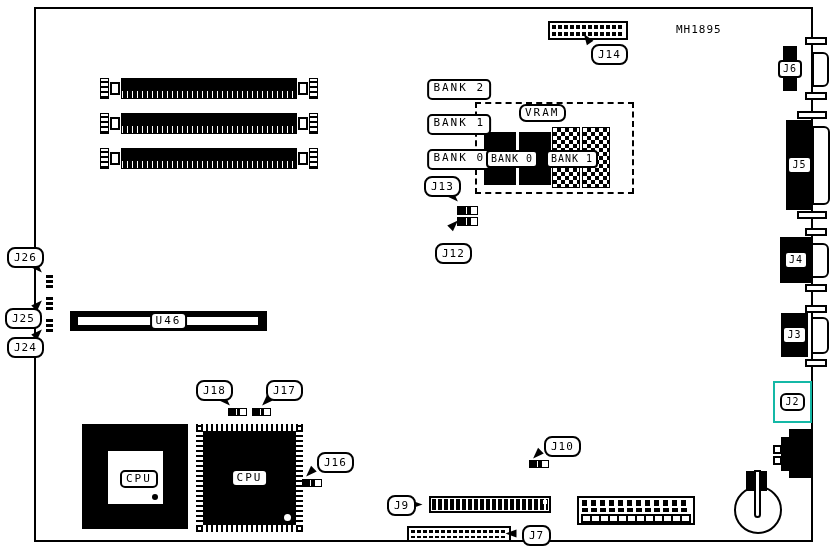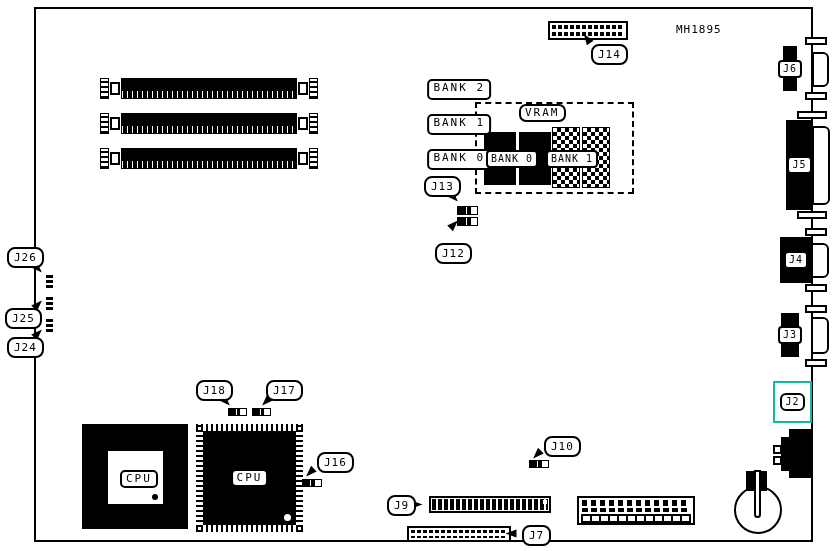--- a/index.html
+++ b/index.html
@@ -171,20 +171,24 @@
   </div>
   <div>
     <i class="tail" style="left:34px;top:299px;transform:rotate(45deg);"></i>
     <span class="bubble" style="left:5px;top:308px;">J25</span>
   </div>
   <div>
     <i class="tail" style="left:34px;top:328px;transform:rotate(45deg);"></i>
     <span class="bubble" style="left:7px;top:337px;">J24</span>
   </div>
 
+  <div class="longslot" style="left:70px;top:311px;width:197px;height:20px;">
+    <span class="stripe" style="left:8px;right:9px;top:6px;bottom:6px;"></span>
+    <span class="plaque">U46</span>
+  </div>
 
 
 
   <div class="jmp" style="left:228px;top:408px;width:19px;height:8px;"></div>
   <div class="jmp" style="left:252px;top:408px;width:19px;height:8px;"></div>
   <div>
     <i class="tail" style="left:222px;top:396px;transform:rotate(135deg);"></i>
     <span class="bubble" style="left:196px;top:380px;">J18</span>
   </div>
   <div>
@@ -251,21 +255,21 @@
 
   <div class="tab" style="left:805px;top:228px;width:22px;height:8px;"></div>
   <div class="dsub" style="left:811px;top:243px;width:18px;height:35px;"></div>
   <div class="edgebody" style="left:780px;top:237px;width:32px;height:46px;">
     <span class="plaque small">J4</span>
   </div>
   <div class="tab" style="left:805px;top:284px;width:22px;height:8px;"></div>
 
   <div class="tab" style="left:805px;top:305px;width:22px;height:8px;"></div>
   <div class="dsub" style="left:811px;top:317px;width:18px;height:37px;"></div>
-  <div class="edgebody" style="left:781px;top:313px;width:18px;height:44px;">
+  <div class="edgebody" style="left:781px;top:313px;width:27px;height:44px;">
     <span class="plaque small">J3</span>
   </div>
   <div class="tab" style="left:805px;top:359px;width:22px;height:8px;"></div>
 
   <div class="j2box" style="left:773px;top:381px;width:39px;height:42px;">
     <span class="plaque small">J2</span>
   </div>
 
   <div class="blackrect" style="left:789px;top:429px;width:24px;height:49px;"></div>
   <div class="blackrect" style="left:781px;top:437px;width:10px;height:34px;"></div>

